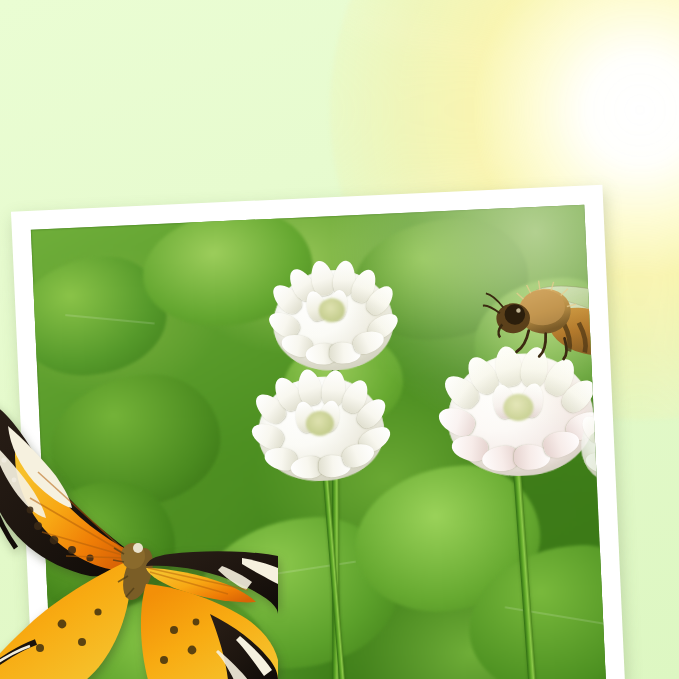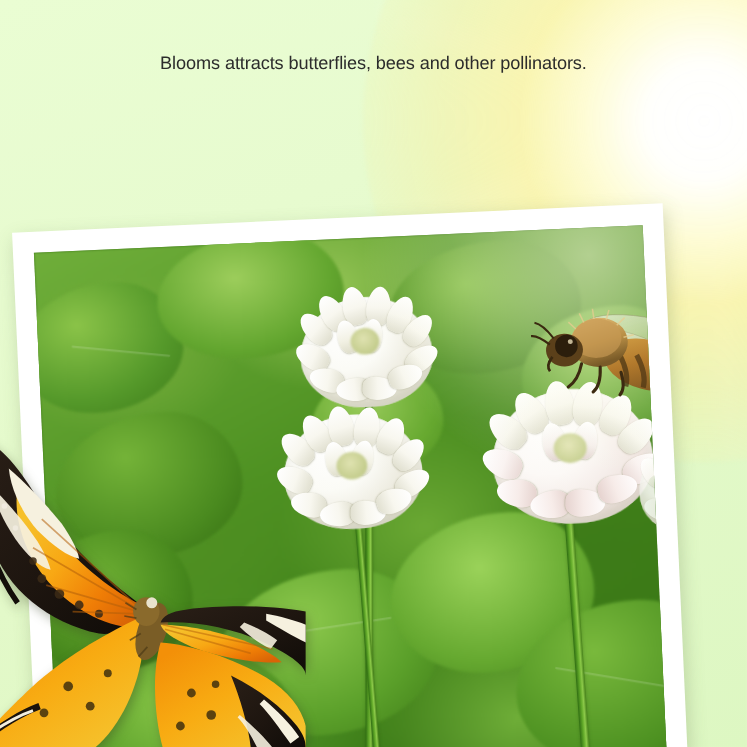--- a/index.html
+++ b/index.html
@@ -243,21 +243,20 @@
 </head>
 <body>
 
 <div class="poster">
 
   <div class="bg-base"></div>
   <div class="bg-rays"></div>
   <div class="bg-sun"></div>
 
   <div class="header">
-    <p class="subhead">Blooms attracts butterflies, bees and other pollinators.</p>
   </div>
 
   <div class="frame-wrap">
     <div class="frame">
       <div class="photo">
 
         <div class="leaves"></div>
 
         <div class="leaf" style="left:-18px; top:30px; width:150px; height:118px; background:radial-gradient(ellipse at 36% 32%, #8ac348 0%, #55992a 60%, #3c7a18 100%);"></div>
         <div class="leaf" style="left:110px; top:-10px; width:170px; height:115px; background:radial-gradient(ellipse at 42% 36%, #9ccd5b 0%, #63a62f 62%, #47851c 100%);"></div>

